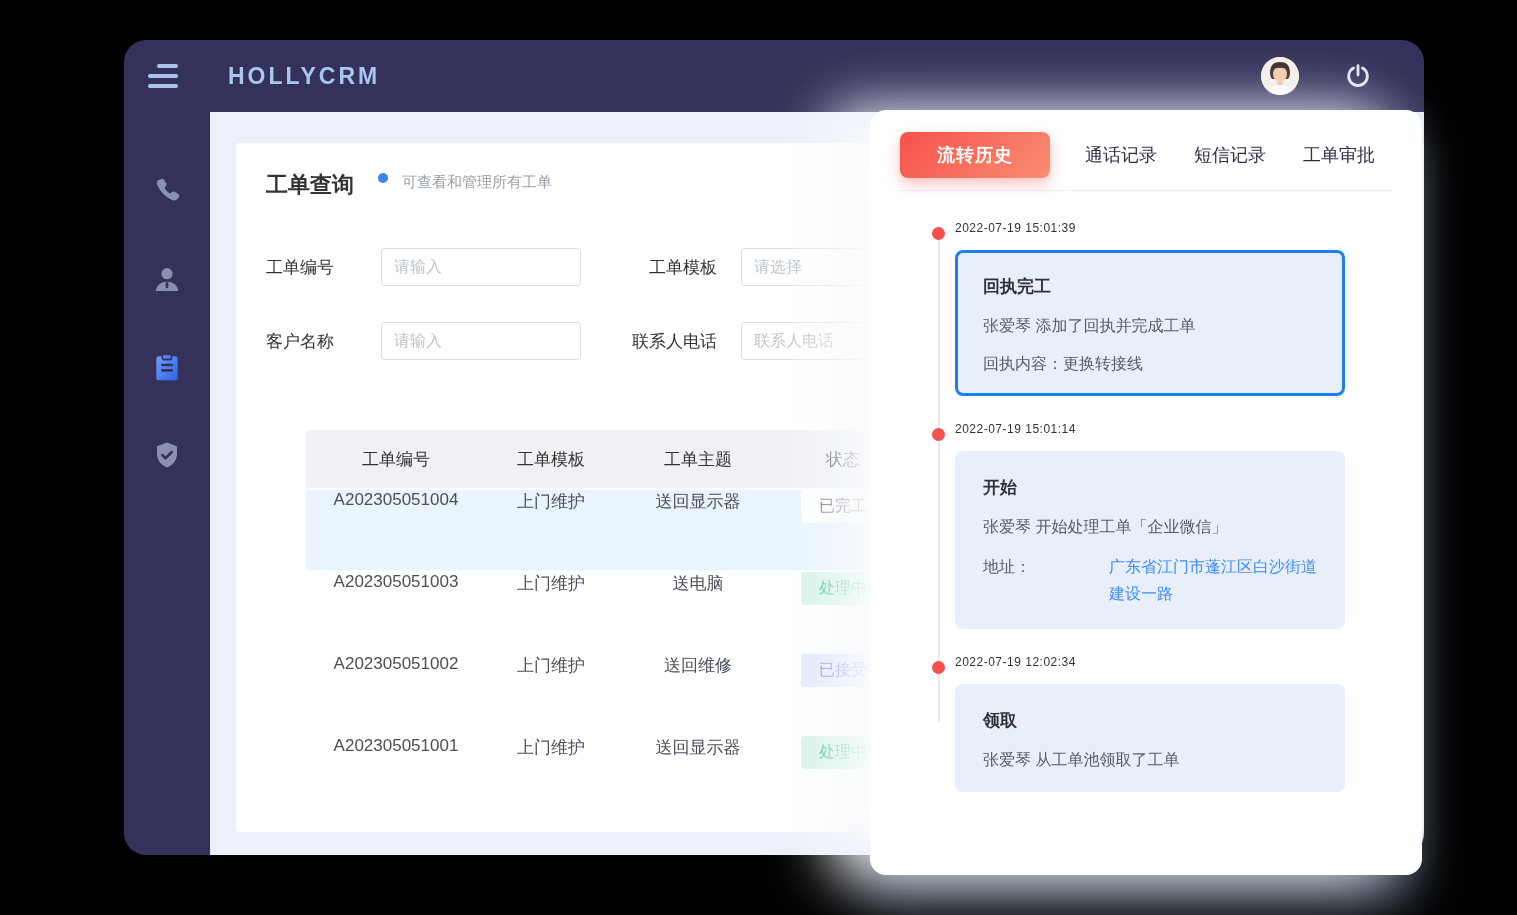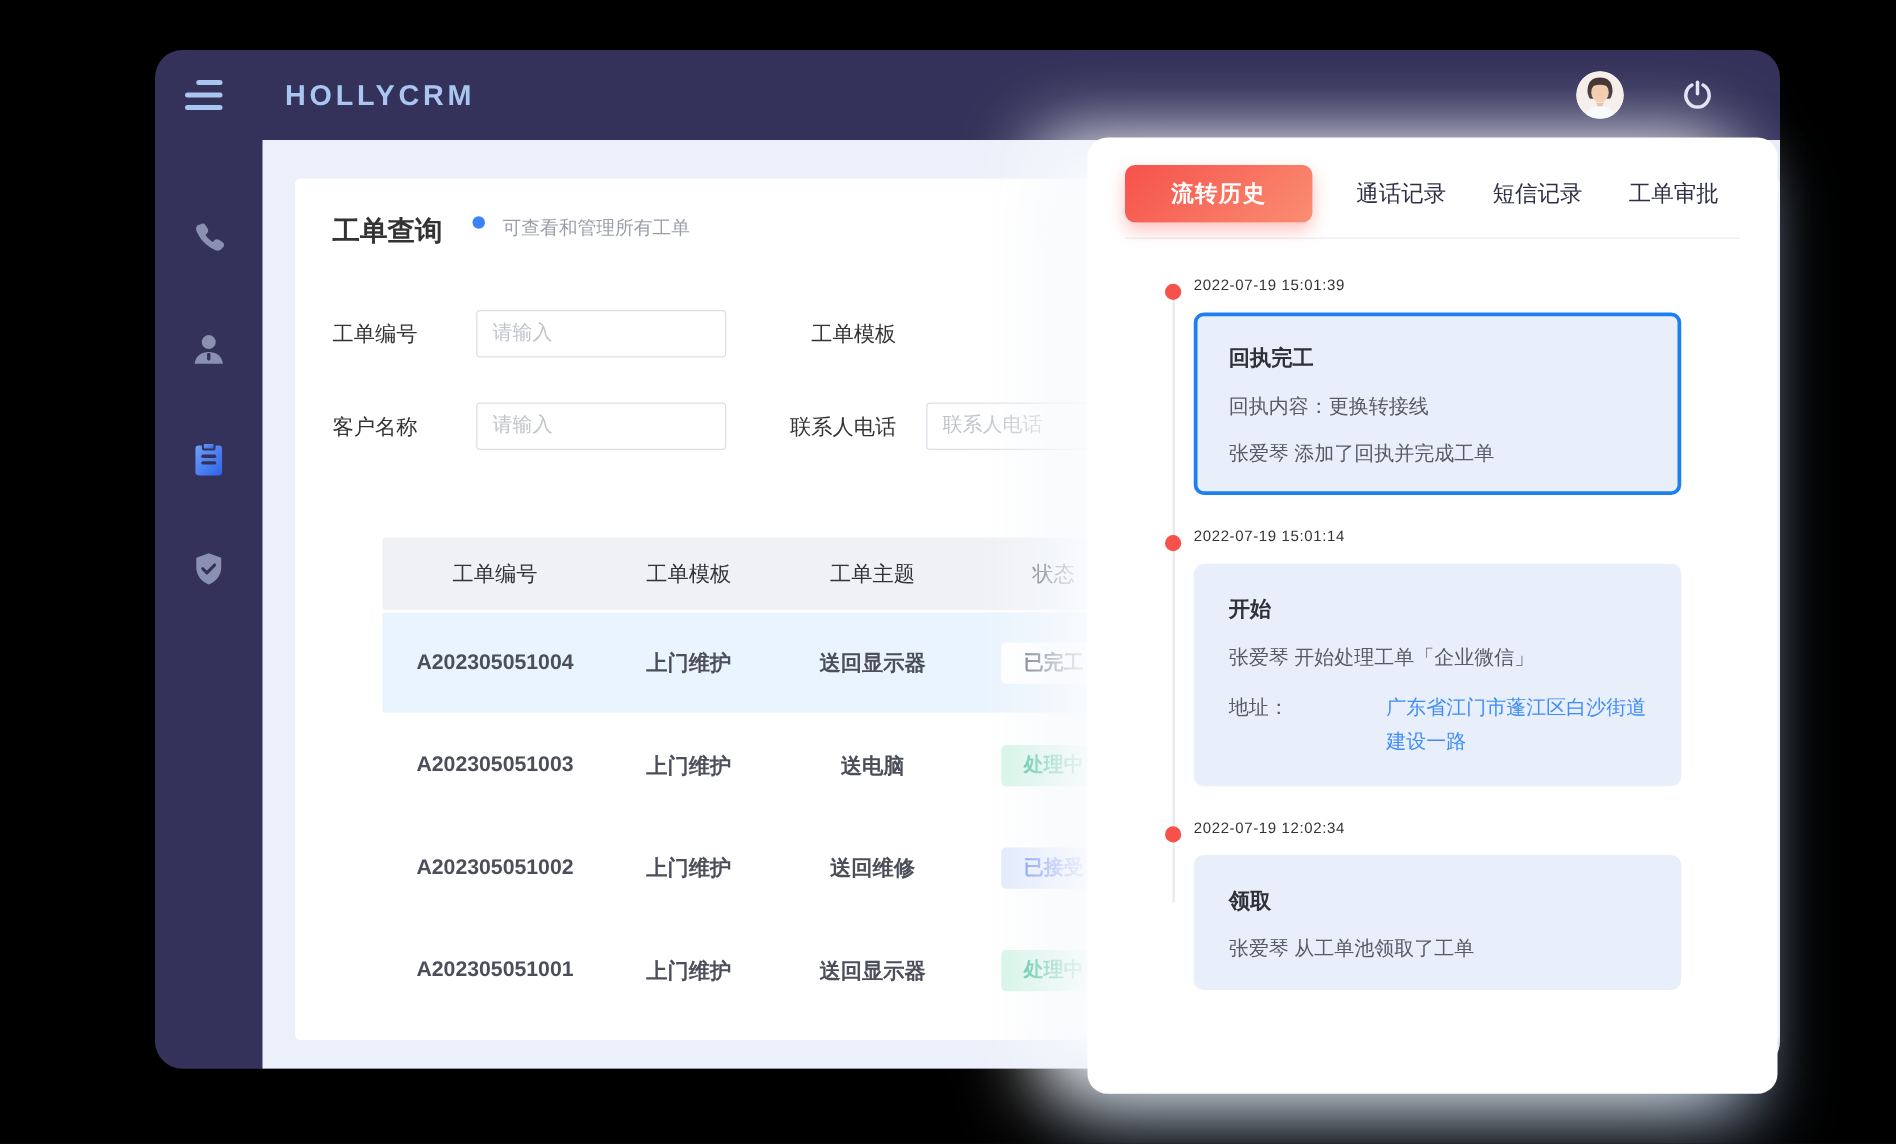--- a/index.html
+++ b/index.html
@@ -40,21 +40,21 @@
   .f-label.c1 { width:115px; }
   .f-label.c2 { width:112px; text-align:right; margin-left:48px; padding-right:24px; }
   .f-input { width:200px; height:38px; border:1px solid #DCDFE6; border-radius:3px; padding:0 12px;
              font-size:16px; color:#333; background:#fff; outline:none; }
   .f-input::placeholder { color:#C0C4CC; }
 
   .table { margin:70px 0 0 40px; width:606px; }
   .t-head { display:flex; height:58px; align-items:center; background:#EFF1F5; border-radius:3px; }
   .t-col { text-align:center; font-size:17px; color:#333; font-weight:500; }
   .c-id { width:180px; } .c-tpl { width:130px; } .c-sub { width:164px; } .c-st { width:126px; }
-  .t-row { display:flex; height:80px; align-items:center; margin-top:2px; cursor:pointer;font-weight:bold; }
+  .t-row { display:flex; height:80px; margin-top:2px; cursor:pointer; }
   .t-row .cell { text-align:center; font-size:17px; color:#4C4F5A; }
   .t-row.selected { background:var(--selected-row); }
   .badge { display:inline-block; min-width:84px; padding:6px 10px; border-radius:4px; font-size:16px; }
   .badge.done { background:#fff; color:#4E5260; }
   .badge.processing { background:var(--green-bg); color:var(--green-text); }
   .badge.accepted { background:var(--blue-badge-bg); color:var(--blue-badge-text); }
 
   
   .panel { position:absolute; left:870px; top:110px; width:552px; height:765px; background:#fff;
            border-radius:16px; padding:22px 30px 0 30px;
@@ -157,20 +157,21 @@
             <div class="page-title">工单查询</div>
             <span class="page-dot"></span>
             <div class="page-sub">可查看和管理所有工单</div>
           </div>
 
           <div class="filters">
             <div class="filter-row">
               <label class="f-label c1">工单编号</label>
               <input class="f-input" placeholder="请输入" style="">
               <label class="f-label c2">工单模板</label>
+              <input class="f-input" placeholder="请选择" style="">
             </div>
             <div class="filter-row">
               <label class="f-label c1">客户名称</label>
               <input class="f-input" placeholder="请输入" style="">
               <label class="f-label c2">联系人电话</label>
               <input class="f-input" placeholder="联系人电话" style="">
             </div>
           </div>
 
           <div class="table">
@@ -220,22 +221,22 @@
     </div>
     <div class="tab-divider"></div>
 
     <div class="timeline">
 
       <div class="entry">
         <span class="dot"></span>
         <div class="time">2022-07-19 15:01:39</div>
         <div class="card highlighted">
           <div class="card-title">回执完工</div>
+          <div class="card-line">张爱琴 添加了回执并完成工单</div>
           <div class="card-line">回执内容：更换转接线</div>
-          <div class="card-line">张爱琴 添加了回执并完成工单</div>
         </div>
       </div>
 
       <div class="entry">
         <span class="dot"></span>
         <div class="time">2022-07-19 15:01:14</div>
         <div class="card">
           <div class="card-title">开始</div>
           <div class="card-line">张爱琴 开始处理工单「企业微信」</div>
           <div class="addr-row">

